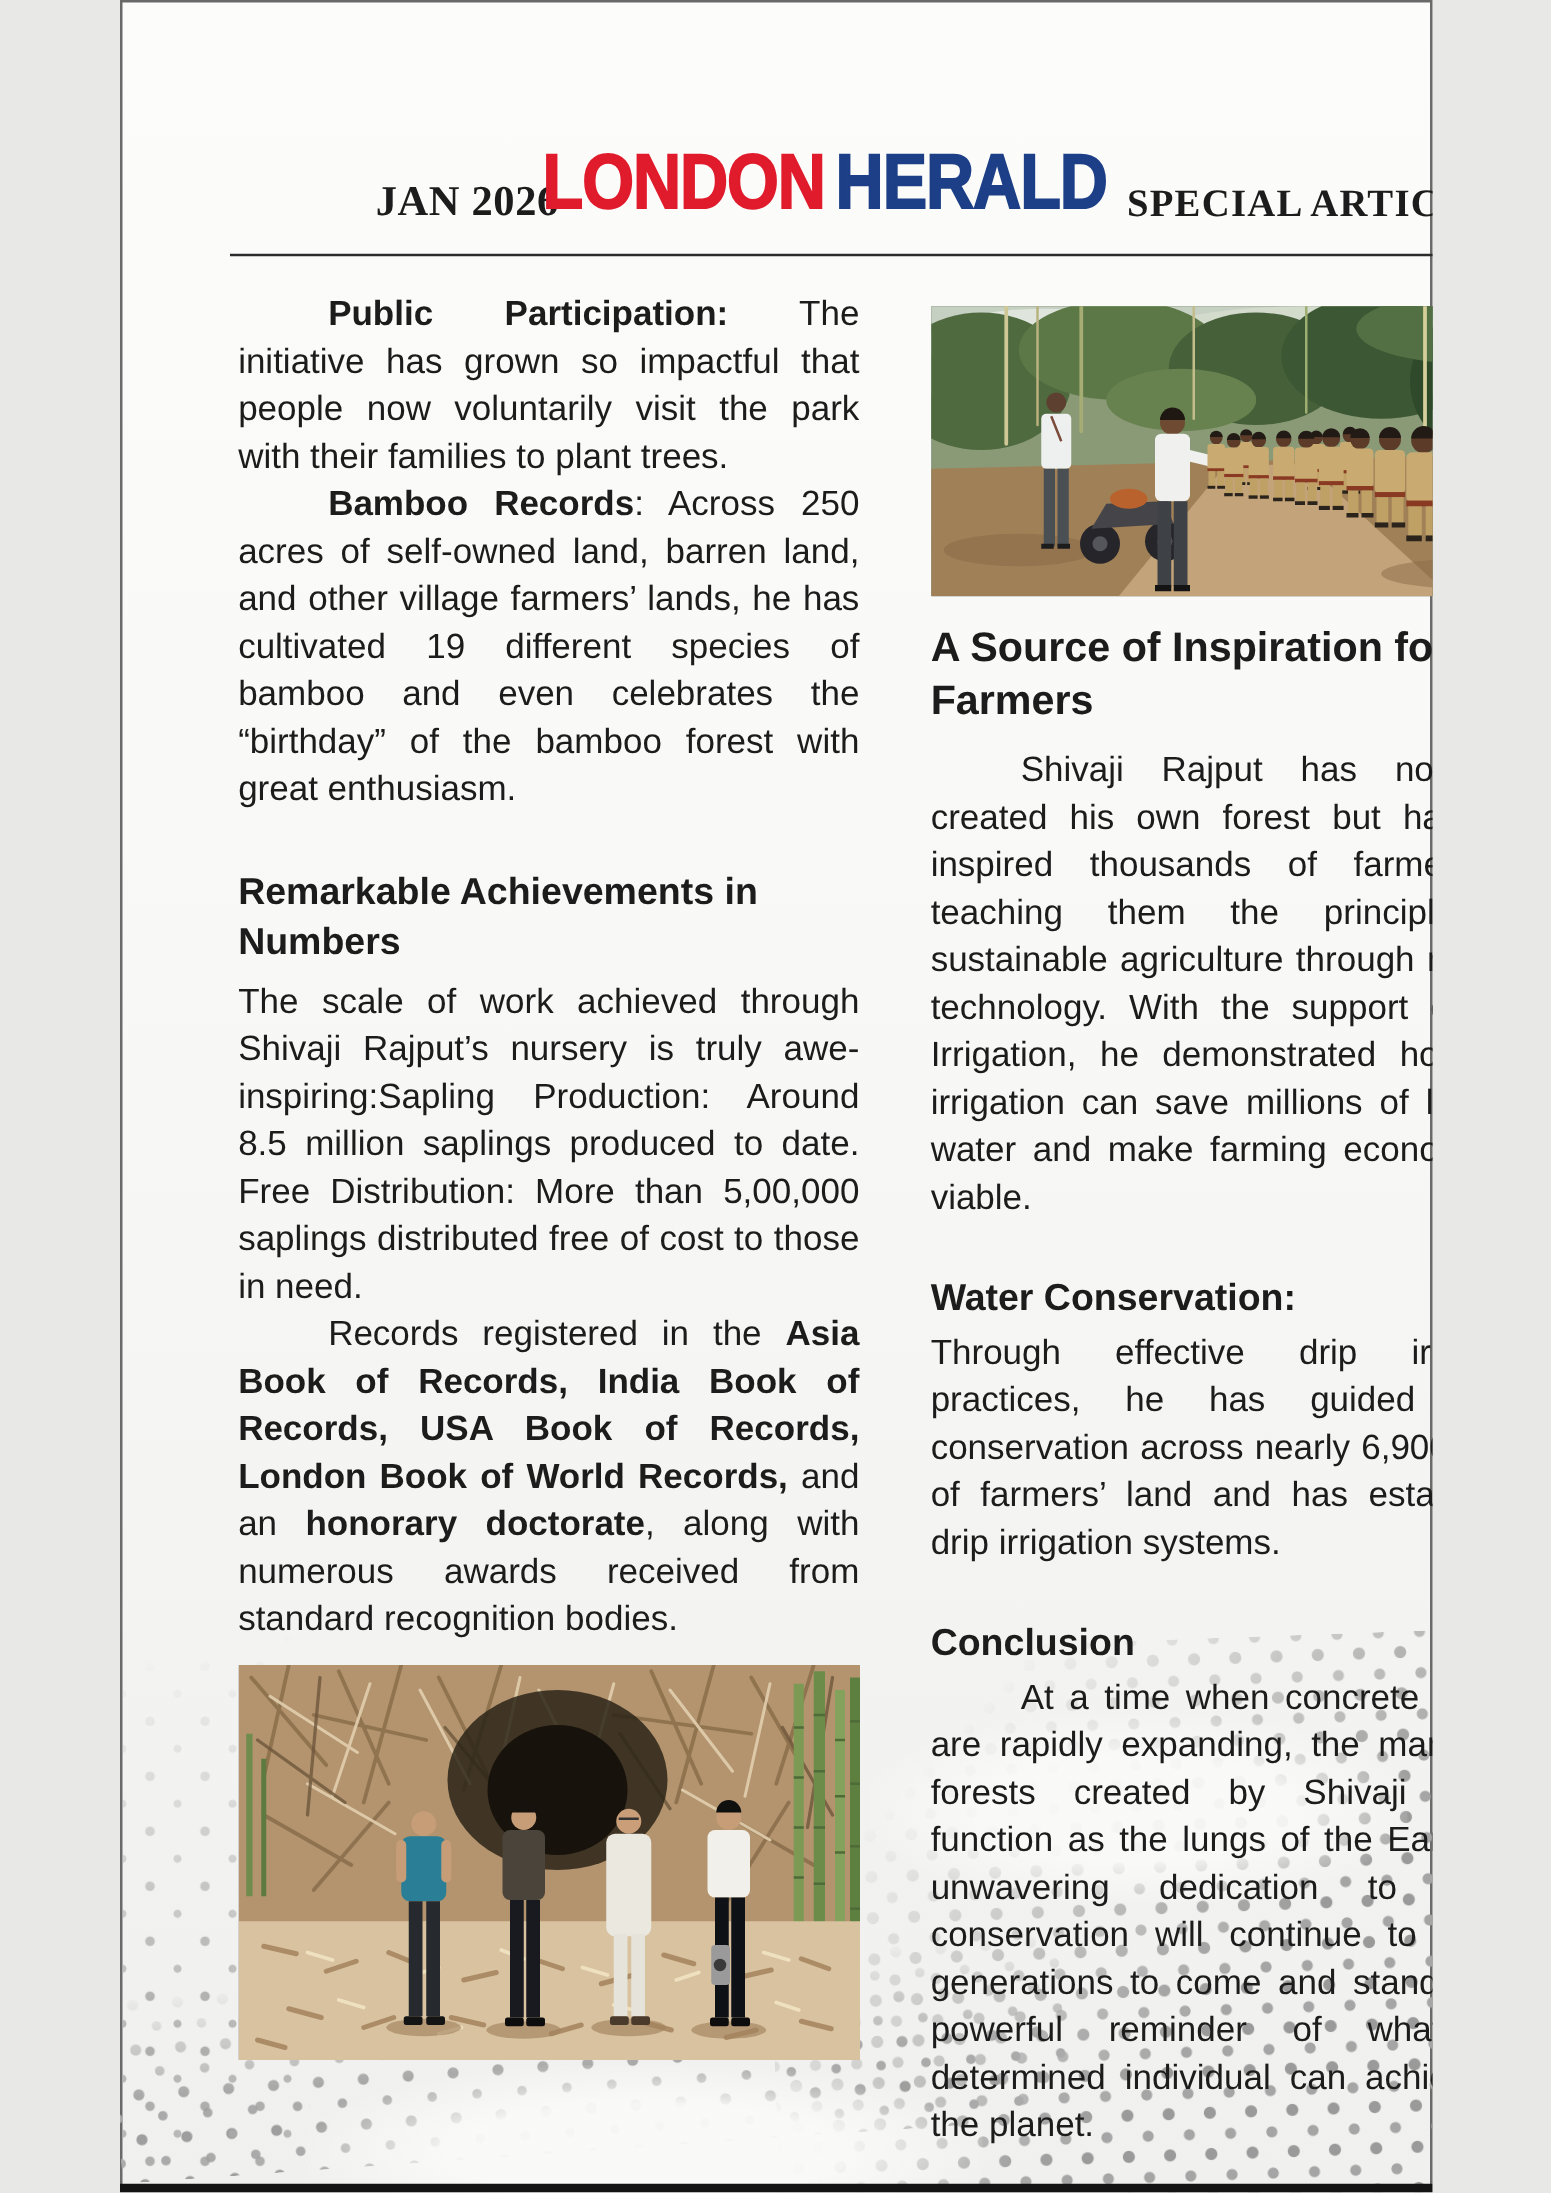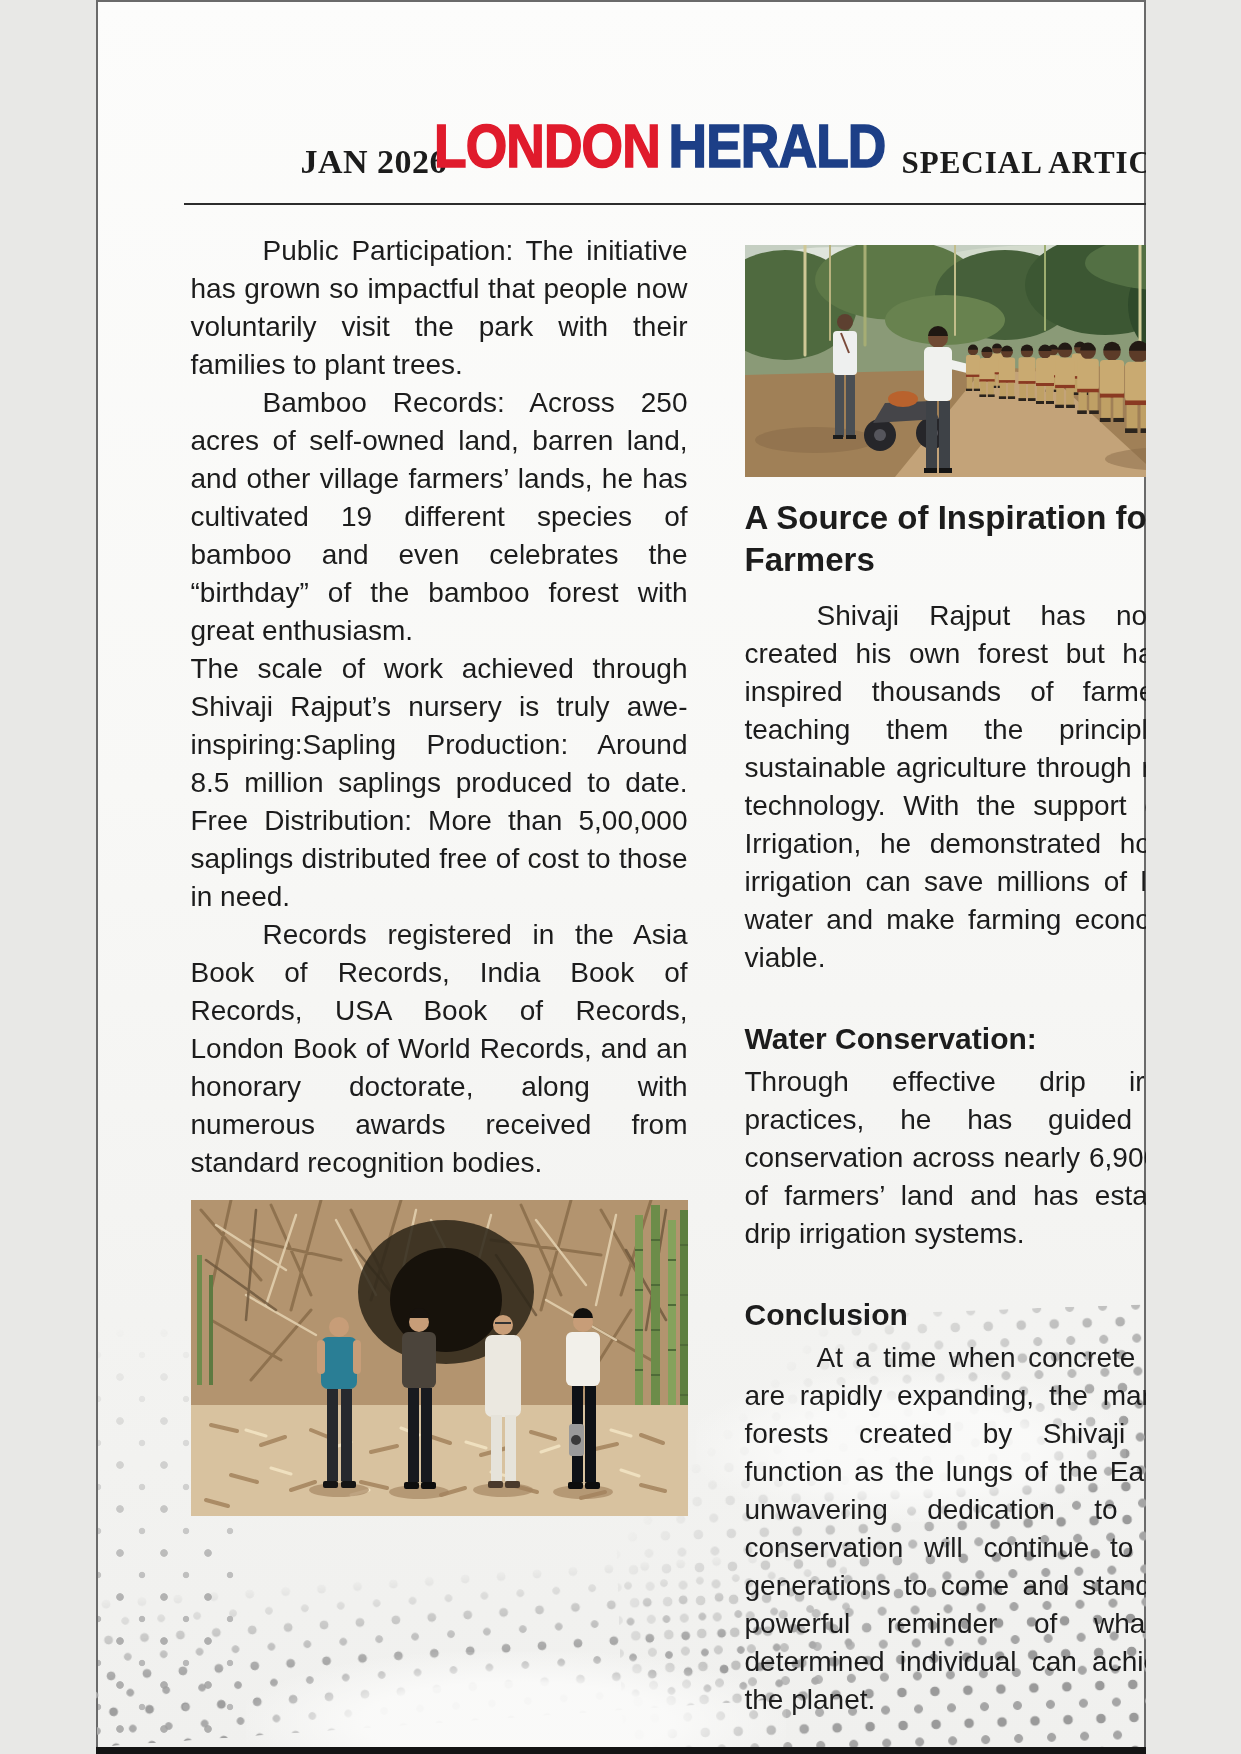--- a/index.html
+++ b/index.html
@@ -61,21 +61,21 @@
   .mh-title .blue{color:#1d3f87; -webkit-text-stroke-color:#1d3f87; margin-left:10px;}
   .mh-tag{left:806px; top:145px; font-family:"Liberation Serif", serif; font-weight:700; font-size:31px; letter-spacing:1px;}
   .rule{position:absolute; z-index:2; left:88px; top:203px; width:1067px; height:2px; background:#2c2c2c;}
 
   
   .col{position:absolute; z-index:2; top:232px; font-size:28px; line-height:38px; text-align:justify;}
   .col-left{left:95px;  width:497px;}
   .col-right{left:649px; width:492px;}
   .col p{margin:0;}
   .indent{text-indent:72px;}
-  b,.b{font-weight:400;}
+  b,.b{font-weight:700;}
   h2{margin:0; text-align:left; font-size:30px; line-height:40px; font-weight:700; text-indent:0;}
   .h-left{margin-top:44px; margin-bottom:8px;}
   .h-big{font-size:33px; line-height:42px; margin-top:20px; margin-bottom:16px;}
   .h-mid{margin-top:42px; margin-bottom:4px;}
   .photo{display:block; border:0; background:#888;}
   .photo-top{margin-top:13px; margin-bottom:0;}
   .photo-bottom{margin-top:18px;}
 </style>
 </head>
 <body>
@@ -91,20 +91,21 @@
   <div class="mh mh-date">JAN 2026</div>
   <div class="mh mh-title">
     <span class="red">LONDON</span><span class="blue">HERALD</span>
   </div>
   <div class="mh mh-tag">SPECIAL ARTICLE</div>
   <div class="rule"></div>
 
   <div class="col col-left">
     <p class="indent"><b>Public Participation:</b><span> The initiative has grown so impactful that people now voluntarily visit the park with their families to plant trees.</span></p>
     <p class="indent"><b>Bamboo Records</b><span>: Across 250 acres of self-owned land, barren land, and other village farmers’ lands, he has cultivated 19 different species of bamboo and even celebrates the “birthday” of the bamboo forest with great enthusiasm.</span></p>
+    <h2 class="h-left">Remarkable Achievements in Numbers</h2>
     <p>The scale of work achieved through Shivaji Rajput’s nursery is truly awe-inspiring:Sapling Production: Around 8.5 million saplings produced to date. Free Distribution: More than 5,00,000 saplings distributed free of cost to those in need.</p>
     <p class="indent"><span>Records registered in the </span><b>Asia Book of Records, India Book of Records, USA Book of Records, London Book of World Records,</b><span> and an </span><b>honorary doctorate</b><span>, along with numerous awards received from standard recognition bodies.</span></p>
 
     <svg class="photo photo-bottom" width="497" height="316" viewBox="0 0 497 316" role="img" aria-label="Four men standing in a dry bamboo forest on fallen leaves, green bamboo stalks at right">
       <rect width="497" height="316" fill="#b3946f"></rect>
 
       <g stroke-linecap="round">
         <path d="M10 10 L70 80 M40 0 L20 90 M80 5 L120 95 M130 0 L100 110 M160 10 L200 90 M210 0 L180 100 M330 5 L370 95 M380 0 L350 110 M410 10 L450 80 M460 0 L430 95 M60 40 L150 60 M300 40 L410 55 M20 120 L90 160 M120 110 L60 180 M390 120 L460 160 M440 110 L390 190" stroke="#8c6f4c" stroke-width="3" opacity=".9"></path>
         <path d="M25 25 L95 70 M105 15 L75 105 M145 20 L185 95 M225 10 L205 100 M345 20 L395 85 M425 15 L405 105 M55 95 L125 135 M355 100 L425 140 M240 20 L260 60 M300 15 L285 70" stroke="#e2cfae" stroke-width="2.4" opacity=".9"></path>
         <path d="M15 60 L85 110 M165 50 L215 110 M305 55 L345 115 M435 50 L475 120 M65 10 L55 120 M475 10 L455 130" stroke="#6e573c" stroke-width="2.6" opacity=".8"></path>

